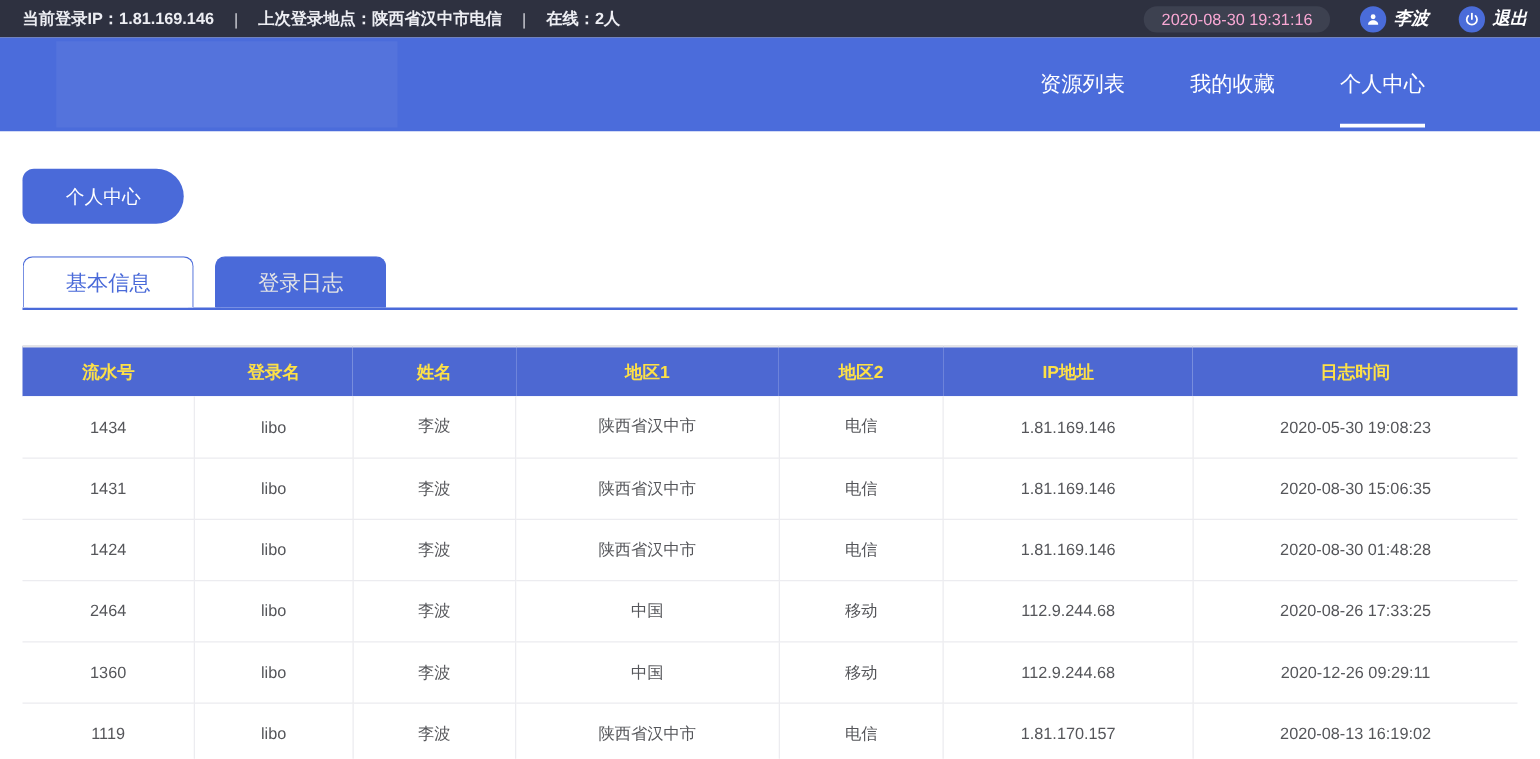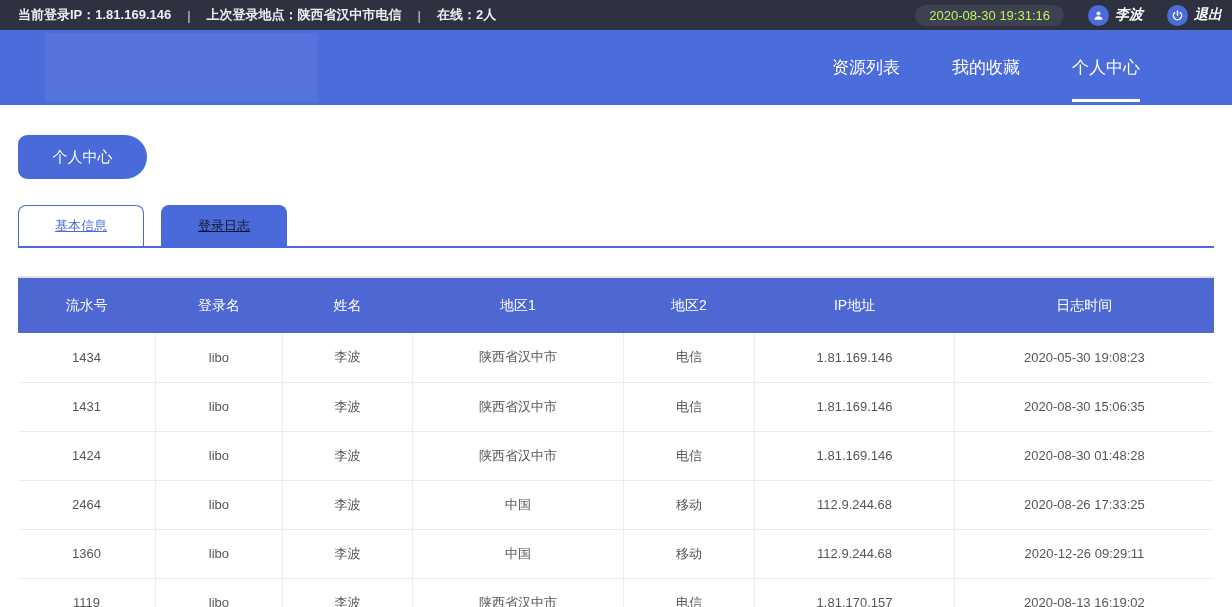--- a/index.html
+++ b/index.html
@@ -6,21 +6,21 @@
   html,body { width:1232px; height:607px; overflow:hidden; background:#fff;
     font-family:"Liberation Sans","DejaVu Sans",sans-serif; }
 
   
   .topbar { height:30px; background:#2e3140; color:#edeef3; display:flex;
     align-items:center; justify-content:space-between; padding:0 10px 0 18px;
     font-size:13px; font-weight:600; }
   .topbar-left { display:flex; align-items:center;justify-content:center; }
   .topbar-left .sep { margin:0 16px; font-weight:400; opacity:.85; }
   .topbar-right { display:flex; align-items:center; }
-  .time-pill { background:#3d4150; color:#bef264; font-weight:400;
+  .time-pill { background:#3d4150; color:#f9a8d4; font-weight:400;
     border-radius:11px; padding:3px 14px; font-size:13px; }
   .chip { display:flex; align-items:center; gap:6px; margin-left:24px; cursor:pointer; }
   .chip .circle { width:21px; height:21px; border-radius:50%; background:#4a6cd9;
     display:flex; align-items:center; justify-content:center; }
   .chip .lbl { font-style:italic; font-size:14px; color:#fff; font-weight:600; }
 
   
   .header { height:75px; background:#4b6cdb; position:relative;
     display:flex; justify-content:flex-end; }
   .logo-placeholder { position:absolute; left:45px; top:3px; width:273px;
@@ -31,30 +31,30 @@
   .nav-item.active::after { content:""; position:absolute; left:0; right:0;
     bottom:3px; height:3px; background:#fff; }
 
   
   .content { padding:0 18px; }
   .page-title-pill { margin-top:30px; width:129px; height:44px; background:#4a6ad9;
     color:#fff; font-size:15px; display:flex; align-items:center;
     justify-content:center; border-radius:10px 24px 24px 10px; }
 
   .tabs { display:flex; gap:17px; margin-top:26px; border-bottom:2px solid #4a6ad9; }
-  .tab { width:126px; height:41px; display:flex; align-items:center;
-    justify-content:center; font-size:13px; border-radius:8px 8px 0 0;
+  .tab { width:137px; height:41px; display:flex; align-items:center;
+    justify-content:center; font-size:17px; border-radius:8px 8px 0 0;
     cursor:pointer; background:#fff; border:1px solid #4a6ad9; border-bottom:none;
-    color:#4a6ad9;text-decoration:underline; }
-  .tab.active { background:#4a6ad9; color:#0f172a; border-color:#4a6ad9; }
+    color:#4a6ad9; }
+  .tab.active { background:#4a6ad9; color:#e5e5e5; border-color:#4a6ad9; }
 
   table { width:100%; border-collapse:collapse; margin-top:28px;
     border-top:2px solid #e4e4e8; }
-  thead th { background:#4d68d2; color:#ffffff; font-size:14px; font-weight:normal;
-    height:56px; text-align:center; }
+  thead th { background:#4d68d2; color:#fde047; font-size:14px; font-weight:bold;
+    height:40px; text-align:center; }
   tbody td { height:49px; text-align:center; font-size:13px; color:#55565a;
     border-bottom:1px solid #ececf0; border-right:1px solid #ececf0; background:#fff; }
   tbody td:last-child { border-right:none; }
 </style>
 </head>
 <body>
 
 <div class="topbar">
   <div class="topbar-left">
     <span>当前登录IP：1.81.169.146</span>

